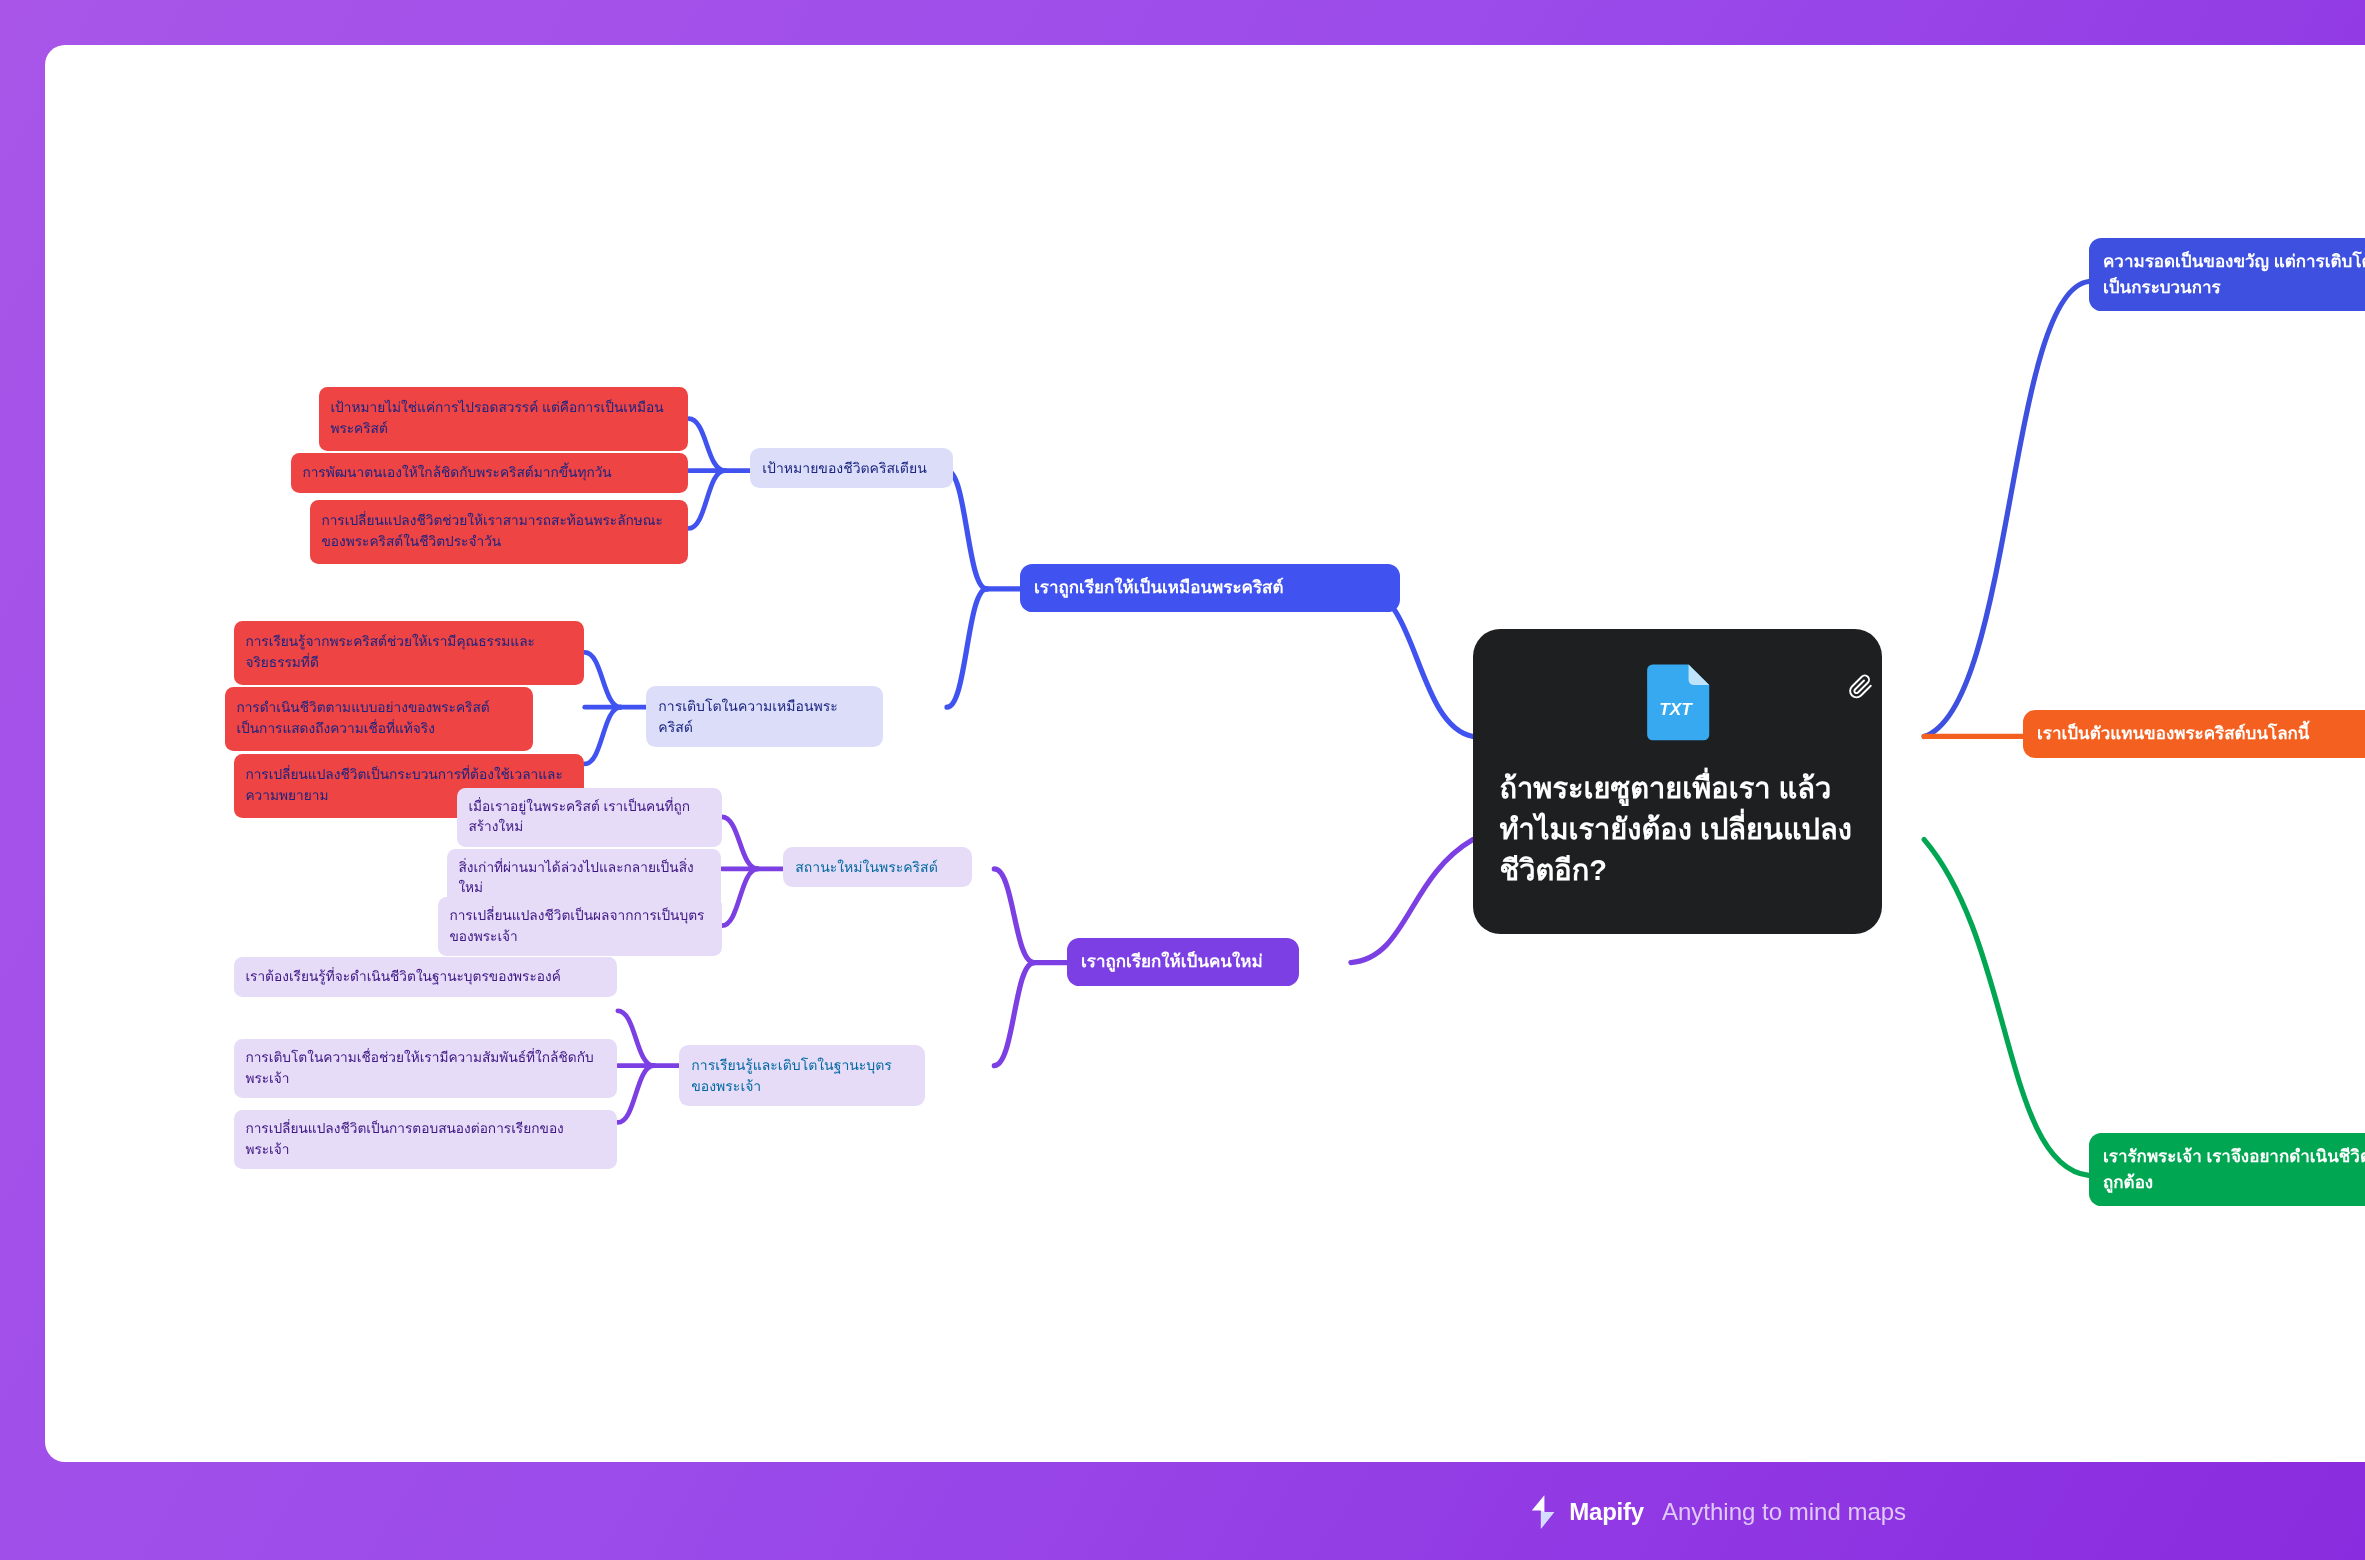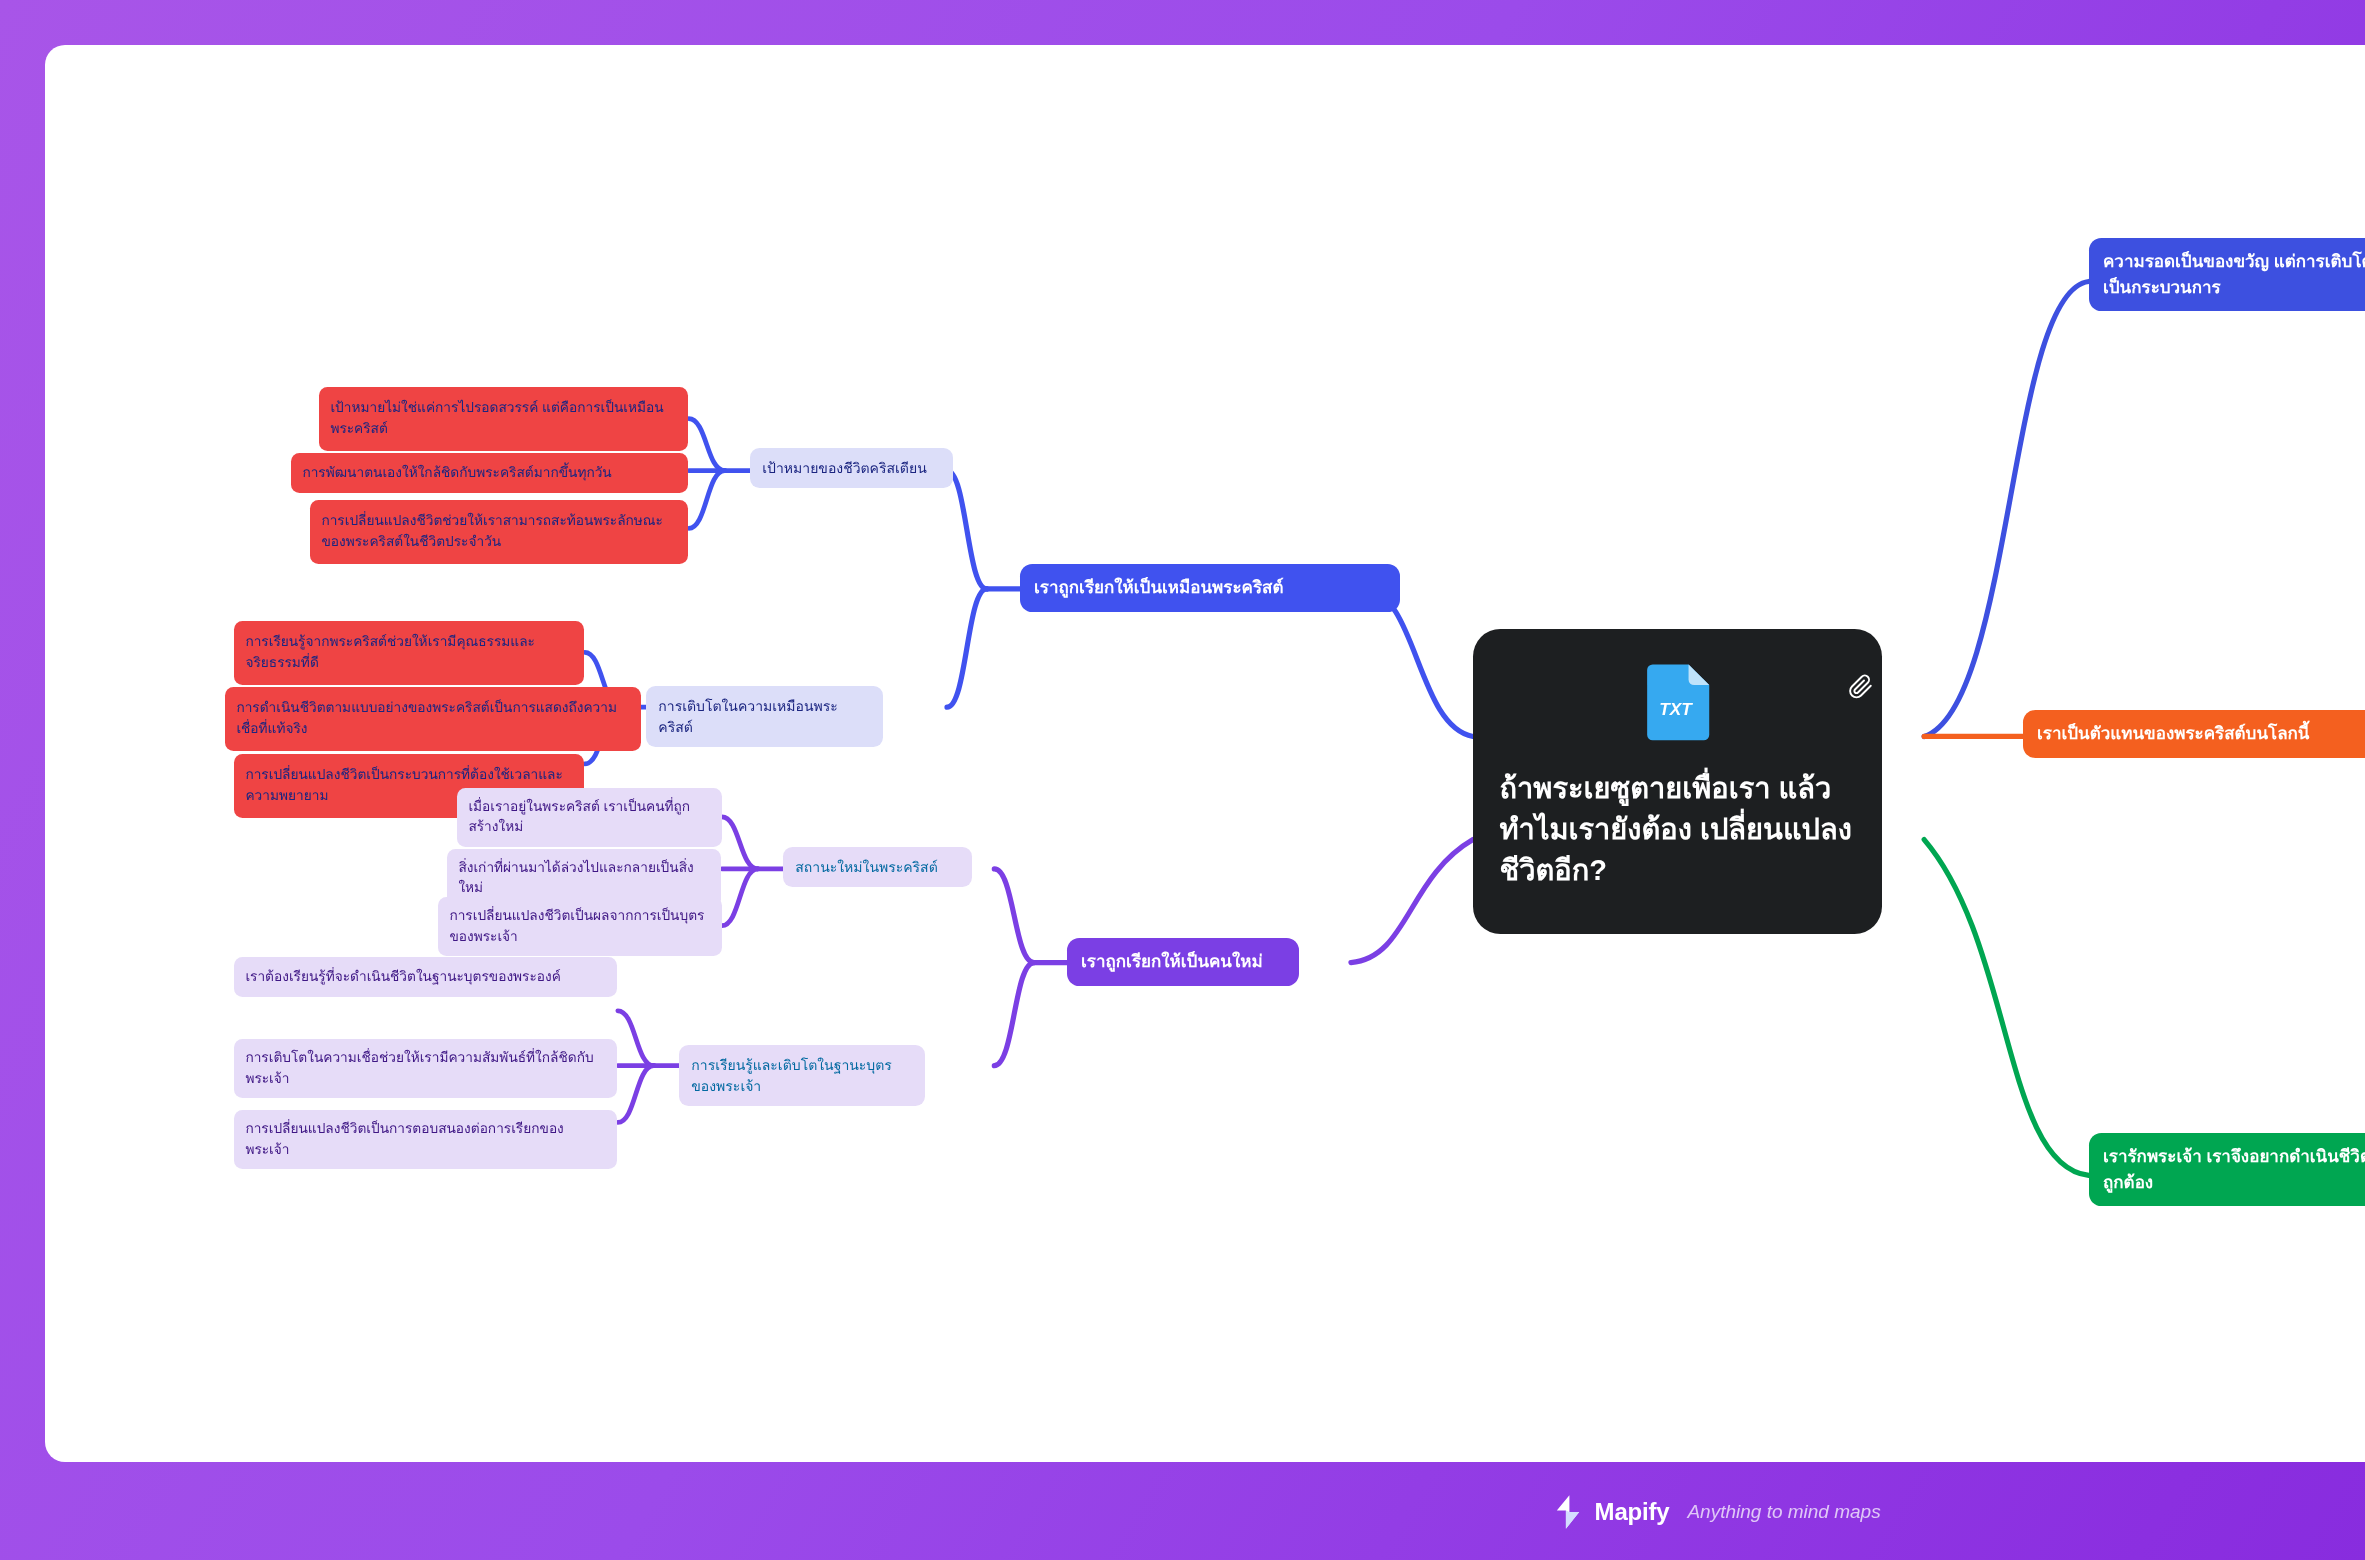--- a/index.html
+++ b/index.html
@@ -127,24 +127,23 @@
   }
   #footer-logo-mark { width: 28px; height: 34px; }
   #footer-brand {
     color: #ffffff;
     font-size: 24px;
     font-weight: 700;
     letter-spacing: -0.2px;
   }
   #footer-tagline {
     color: #e0c8f7;
-    font-size: 19px;
+    font-size: 24px;
     font-weight: 400;
     margin-left: 5.7px;
-    font-style: italic;
   }
 </style>
 </head>
 <body>
 
 <div id="canvas">
 
   <svg id="svg-links" viewBox="0 0 7068 2996" xmlns="http://www.w3.org/2000/svg">
     <g fill="none" stroke-width="9" stroke-linecap="round">
 
@@ -252,21 +251,21 @@
 
   <div class="node branch indigo" style="left:975px; top:519px; width:380px;">เราถูกเรียกให้เป็นเหมือนพระคริสต์</div>
 
   <div class="node sub blue" style="left:705px; top:403px; width:203px;">เป้าหมายของชีวิตคริสเตียน</div>
   <div class="node leaf blue" style="left:274px; top:342px; width:369px; min-height:64px;">เป้าหมายไม่ใช่แค่การไปรอดสวรรค์ แต่คือการเป็นเหมือนพระคริสต์</div>
   <div class="node leaf blue" style="left:246px; top:408px; width:397px; min-height:40px;">การพัฒนาตนเองให้ใกล้ชิดกับพระคริสต์มากขึ้นทุกวัน</div>
   <div class="node leaf blue" style="left:265px; top:455px; width:378px; min-height:64px;">การเปลี่ยนแปลงชีวิตช่วยให้เราสามารถสะท้อนพระลักษณะของพระคริสต์ในชีวิตประจำวัน</div>
 
   <div class="node sub blue" style="left:601px; top:641px; width:237px;">การเติบโตในความเหมือนพระคริสต์</div>
   <div class="node leaf blue" style="left:189px; top:576px; width:350px; min-height:64px;">การเรียนรู้จากพระคริสต์ช่วยให้เรามีคุณธรรมและจริยธรรมที่ดี</div>
-  <div class="node leaf blue" style="left:180px; top:642px; width:416px; min-height:64px;">การดำเนินชีวิตตามแบบอย่างของพระคริสต์เป็นการแสดงถึงความเชื่อที่แท้จริง</div>
+  <div class="node leaf blue" style="left:180px; top:642px; width:308px; min-height:64px;">การดำเนินชีวิตตามแบบอย่างของพระคริสต์เป็นการแสดงถึงความเชื่อที่แท้จริง</div>
   <div class="node leaf blue" style="left:189px; top:709px; width:350px; min-height:64px;">การเปลี่ยนแปลงชีวิตเป็นกระบวนการที่ต้องใช้เวลาและความพยายาม</div>
 
   <div class="node branch violet" style="left:1022px; top:893px; width:232px;">เราถูกเรียกให้เป็นคนใหม่</div>
 
   <div class="node sub violet" style="left:738px; top:802px; width:189px;">สถานะใหม่ในพระคริสต์</div>
   <div class="node leaf violet" style="left:412px; top:743px; width:265px; min-height:40px;">เมื่อเราอยู่ในพระคริสต์ เราเป็นคนที่ถูกสร้างใหม่</div>
   <div class="node leaf violet" style="left:402px; top:804px; width:274px; min-height:40px;">สิ่งเก่าที่ผ่านมาได้ล่วงไปและกลายเป็นสิ่งใหม่</div>
   <div class="node leaf violet" style="left:393px; top:852px; width:284px; min-height:59px;">การเปลี่ยนแปลงชีวิตเป็นผลจากการเป็นบุตรของพระเจ้า</div>
 
   <div class="node sub violet" style="left:634px; top:1000px; width:246px;">การเรียนรู้และเติบโตในฐานะบุตรของพระเจ้า</div>

